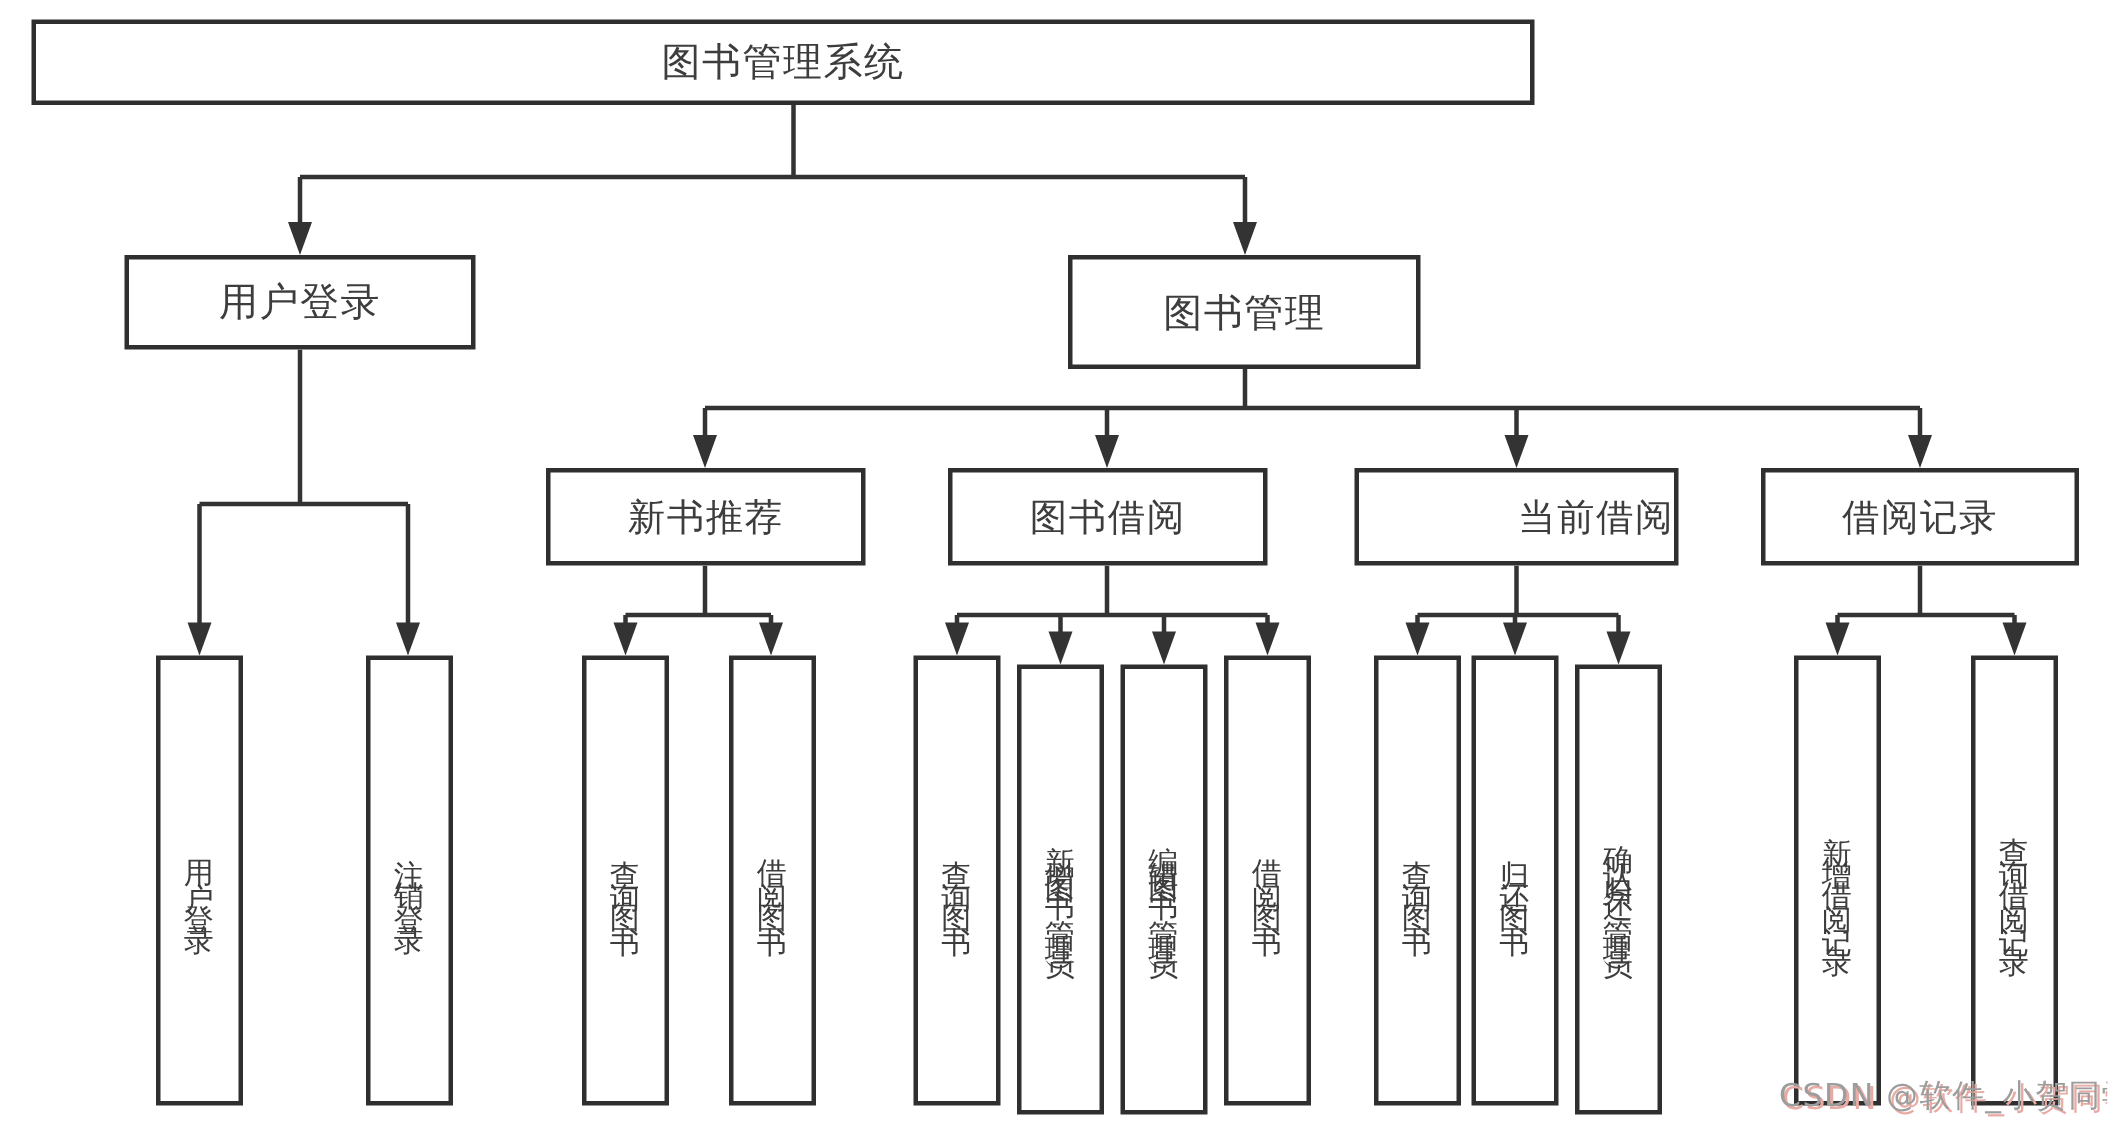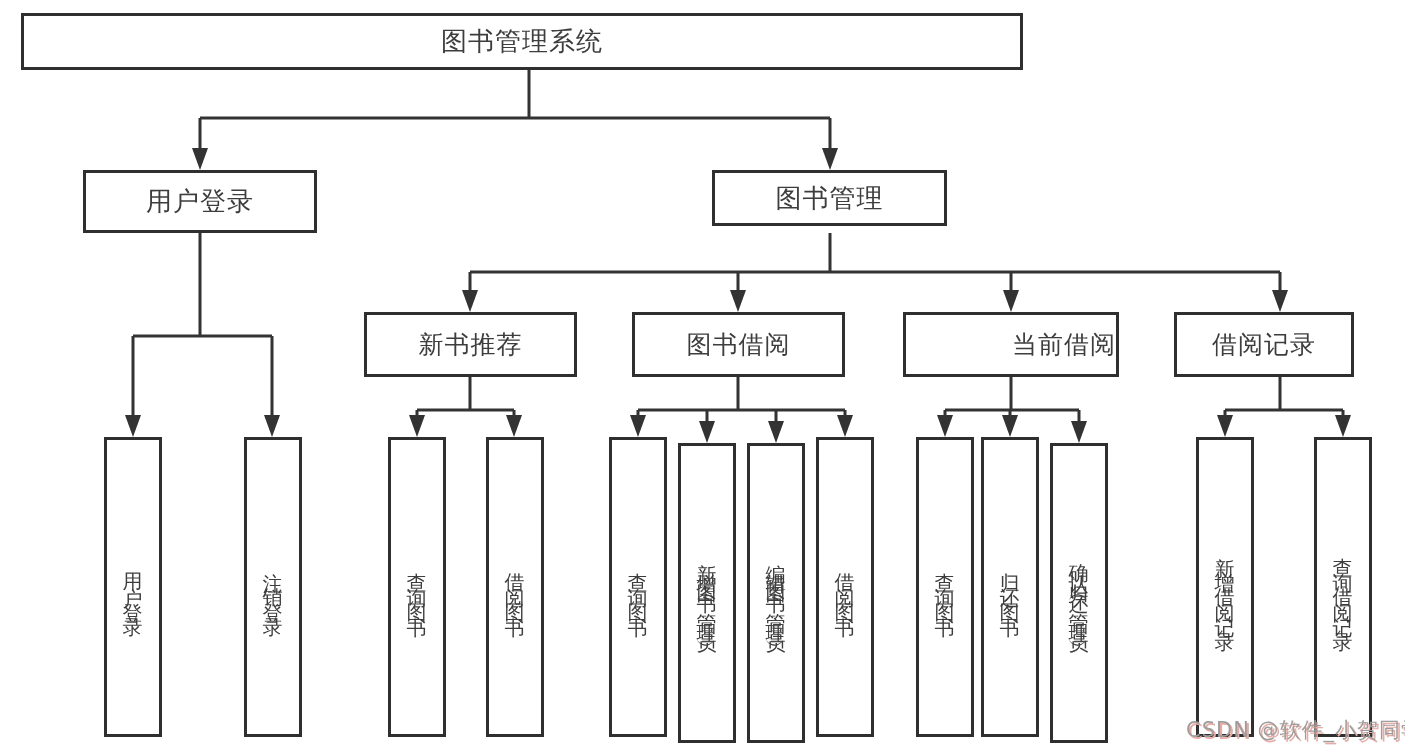--- a/index.html
+++ b/index.html
@@ -33,25 +33,25 @@
     writing-mode: vertical-rl;
     text-orientation: mixed;
     letter-spacing: 15px;
     line-height: 1;
     text-indent: 0;
   }
   .leaf.long .vtext { letter-spacing: 10px; }
   
   #n-root        { left: 21px;   top: 13px;  width: 1002px; height: 57px; }
   #n-user-login  { left: 83px;   top: 170px; width: 234px;  height: 63px; }
-  #n-book-mgmt   { left: 712px;  top: 170px; width: 235px;  height: 56px; }
+  #n-book-mgmt   { left: 712px;  top: 170px; width: 235px;  height: 76px; }
   #n-new-book    { left: 364px;  top: 312px; width: 213px;  height: 65px; }
   #n-book-borrow { left: 632px;  top: 312px; width: 213px;  height: 65px; }
   #n-cur-borrow  { left: 903px;  top: 312px; width: 216px;  height: 65px; justify-content: flex-end; }
-  #n-borrow-rec  { left: 1174px; top: 312px; width: 180px;  height: 65px; }
+  #n-borrow-rec  { left: 1174px; top: 312px; width: 212px;  height: 65px; }
   #f-user-login   { left: 104px;  top: 437px; width: 58px; height: 300px; }
   #f-logout       { left: 244px;  top: 437px; width: 58px; height: 300px; }
   #f-query-1      { left: 388px;  top: 437px; width: 58px; height: 300px; }
   #f-borrow-1     { left: 486px;  top: 437px; width: 58px; height: 300px; }
   #f-query-2      { left: 609px;  top: 437px; width: 58px; height: 300px; }
   #f-add-book     { left: 678px;  top: 443px; width: 58px; height: 300px; }
   #f-edit-book    { left: 747px;  top: 443px; width: 58px; height: 300px; }
   #f-borrow-2     { left: 816px;  top: 437px; width: 58px; height: 300px; }
   #f-query-3      { left: 916px;  top: 437px; width: 58px; height: 300px; }
   #f-return-book  { left: 981px;  top: 437px; width: 58px; height: 300px; }

